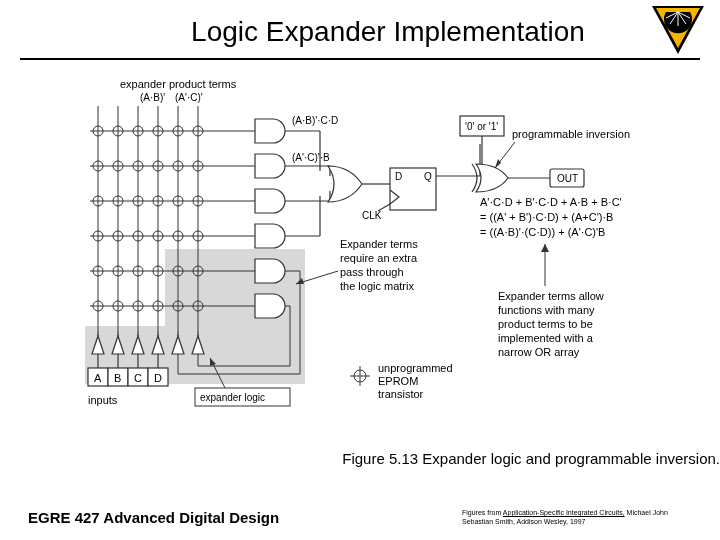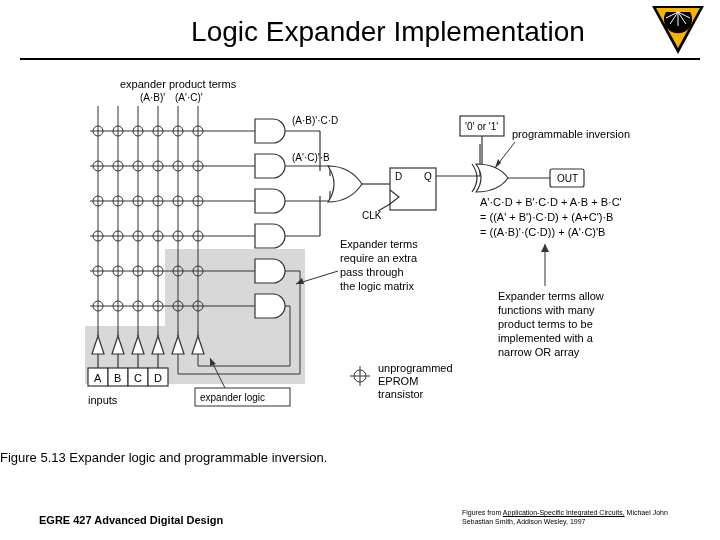--- a/index.html
+++ b/index.html
@@ -2,22 +2,22 @@
 <html><head>
 <meta charset="utf-8">
 <style>
   body { margin:0; font-family: Arial, Helvetica, sans-serif; background:#fff; width:720px; height:540px; position:relative; }
   .slide { position:relative; width:720px; height:540px; }
   .title { position:absolute; top:16px; left:0; right:0; text-align:center; font-size:28px; font-weight:400; color:#000; padding-left:56px; }
   .logo { position:absolute; top:2px; right:14px; width:56px; height:56px; }
   .hr { position:absolute; top:58px; left:20px; right:20px; height:2px; background:#000; }
   .figure { position:absolute; top:76px; left:60px; width:600px; height:360px; }
   .figure svg { width:600px; height:360px; }
-  .caption { position:absolute; top:450px; left:0; right:0; text-align:left; font-size:13px; color:#000; }
-  .footer-left { position:absolute; bottom:14px; left:28px; font-size:11px; font-weight:bold; color:#000;margin-left:11px; }
+  .caption { position:absolute; top:450px; left:0; right:0; text-align:right; font-size:15px; color:#000; }
+  .footer-left { position:absolute; bottom:14px; left:28px; font-size:15px; font-weight:bold; color:#000; }
   .footer-right { position:absolute; bottom:14px; right:28px; font-size:7px; color:#000; max-width:230px; text-align:left; line-height:1.2; }
   .footer-right .u { text-decoration:underline; }
 </style>
 </head>
 <body>
 
 <div class="slide">
   <div class="title">Logic Expander Implementation</div>
   <div class="logo">
     <svg viewBox="0 0 56 56">

